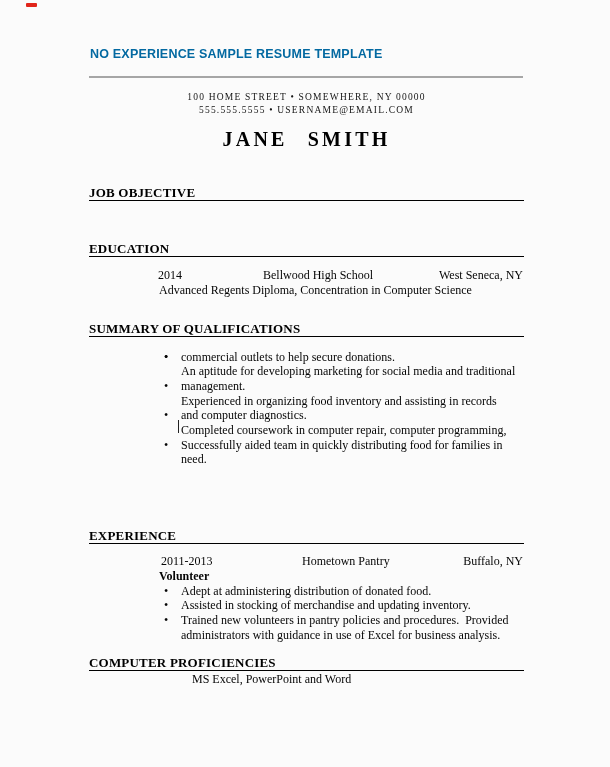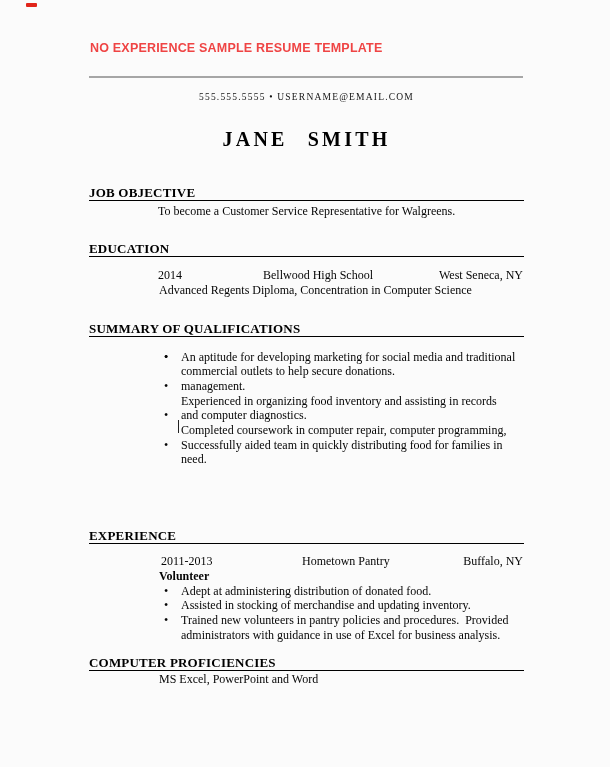--- a/index.html
+++ b/index.html
@@ -11,24 +11,24 @@
     overflow:hidden;
   }
   .page{position:relative;width:610px;height:767px;background:#fbfbfb;}
 
   .red-mark{
     position:absolute;left:26px;top:3px;width:11px;height:4px;
     background:#e1251b;border-radius:1px;
   }
 
   .doc-title{
-    position:absolute;left:90px;top:41px;width:450px;
+    position:absolute;left:90px;top:47px;width:450px;
     font-family:"Liberation Sans", sans-serif;
     font-weight:bold;font-size:12.5px;line-height:14px;
-    letter-spacing:0.2px;color:#ef4444;
+    letter-spacing:0.2px;color:#0369a1;
   }
   .gray-rule{
     position:absolute;left:89px;top:76px;width:434px;height:2px;
     background:#a6a6a6;
   }
 
   .contact{
     position:absolute;left:89px;top:91px;width:435px;
     text-align:center;font-size:9.5px;line-height:13px;
     letter-spacing:1.2px;color:#151515;
@@ -69,50 +69,50 @@
 <body>
 
 <div class="page">
 
   <div class="red-mark"></div>
 
   <div class="doc-title">NO EXPERIENCE SAMPLE RESUME TEMPLATE</div>
   <div class="gray-rule"></div>
 
   <div class="contact">
+    <div>100 HOME STREET • SOMEWHERE, NY 00000</div>
     <div>555.555.5555 • USERNAME@EMAIL.COM</div>
   </div>
 
   <div class="name">JANE SMITH</div>
 
   <section class="sec" style="top:185.5px">
     <h2 class="sec-h">JOB OBJECTIVE</h2>
-    <div class="body-line indent" style="margin-top:3px">To become a Customer Service Representative for Walgreens.</div>
   </section>
 
   <section class="sec" style="top:241.5px">
     <h2 class="sec-h">EDUCATION</h2>
     <div class="row" style="margin-top:11px">
       <span class="c-left" style="left:69px">2014</span>
       <span class="c-mid" style="left:174px">Bellwood High School</span>
       <span class="c-right">West Seneca, NY</span>
     </div>
     <div class="body-line" style="margin-left:70px;line-height:14.7px">Advanced Regents Diploma, Concentration in Computer Science</div>
   </section>
 
   <section class="sec" style="top:321.5px">
     <h2 class="sec-h">SUMMARY OF QUALIFICATIONS</h2>
     <div class="bullets" style="margin-top:13px">
       <div class="bullet">
         <span class="bmark">•</span>
       </div>
       <div class="bullet">
         <span class="bmark">•</span>
+        <div class="bl">commercial outlets to help secure donations.</div>
         <div class="bl">An aptitude for developing marketing for social media and traditional</div>
-        <div class="bl">commercial outlets to help secure donations.</div>
       </div>
       <div class="bullet">
         <span class="bmark">•</span>
         <div class="bl">management.</div>
         <div class="bl">Experienced in organizing food inventory and assisting in records</div>
       </div>
       <div class="bullet">
         <span class="bmark">•</span>
         <div class="bl">and computer diagnostics.</div>
         <div class="bl">Completed coursework in computer repair, computer programming,</div>
@@ -147,16 +147,16 @@
       <div class="bullet">
         <span class="bmark">•</span>
         <div class="bl">Trained new volunteers in pantry policies and procedures.  Provided</div>
         <div class="bl">administrators with guidance in use of Excel for business analysis.</div>
       </div>
     </div>
   </section>
 
   <section class="sec" style="top:655.5px">
     <h2 class="sec-h">COMPUTER PROFICIENCIES</h2>
-    <div class="body-line" style="margin-left:70px;margin-top:1px">MS Excel, PowerPoint and Word</div>
+    <div class="body-line" style="margin-left:103px;margin-top:1px">MS Excel, PowerPoint and Word</div>
   </section>
 
 </div>
 
 </body></html>

